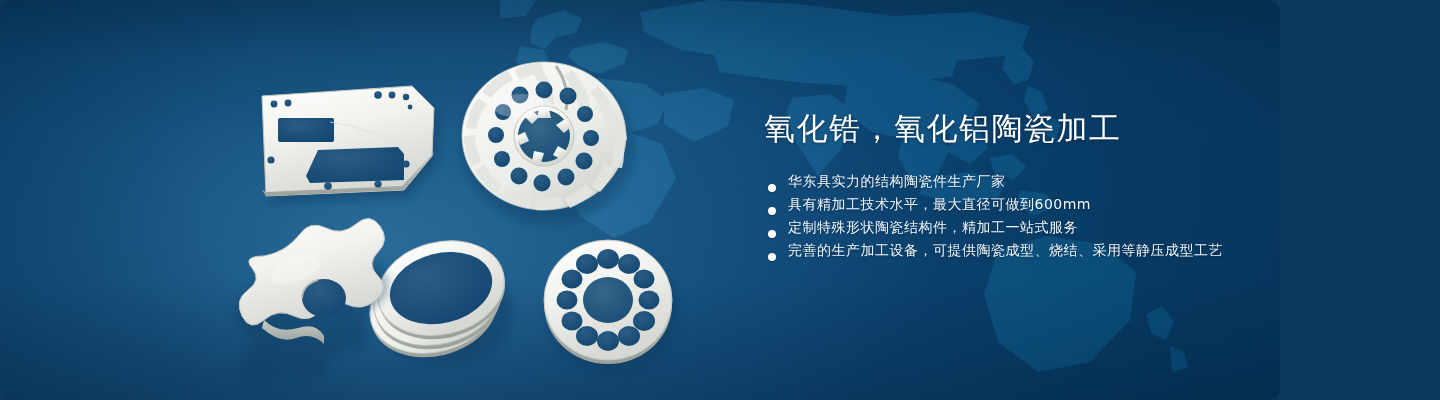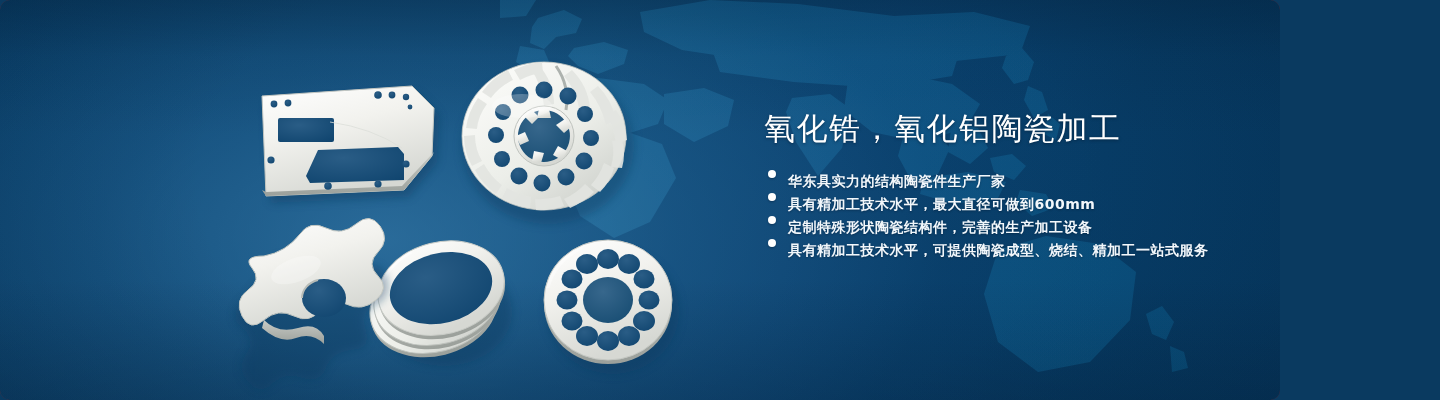--- a/index.html
+++ b/index.html
@@ -94,24 +94,23 @@
     text-shadow: 0 1px 3px rgba(2,24,46,0.55);
     white-space: nowrap;
   }
   .bullets {
     list-style: none;
     margin: 0;
     padding: 0;
   }
   .bullet-row {
     display: flex;
-    align-items: flex-start;
+    align-items: flex-end;
     height: 22px;
     margin-bottom: 1px;
-    font-weight: bold;
   }
   .bullet-dot {
     width: 8px;
     height: 8px;
     border-radius: 50%;
     background: #ffffff;
     flex: 0 0 auto;
     margin-right: 12px;
     margin-left: 4px;
     box-shadow: 0 1px 2px rgba(2,24,46,0.4);
@@ -361,22 +360,22 @@
       <li class="bullet-row">
         <span class="bullet-dot"></span>
         <span class="bullet-text">华东具实力的结构陶瓷件生产厂家</span>
       </li>
       <li class="bullet-row">
         <span class="bullet-dot"></span>
         <span class="bullet-text">具有精加工技术水平，最大直径可做到600mm</span>
       </li>
       <li class="bullet-row">
         <span class="bullet-dot"></span>
-        <span class="bullet-text">定制特殊形状陶瓷结构件，完善的生产加工设备</span>
+        <span class="bullet-text">定制特殊形状陶瓷结构件，精加工一站式服务</span>
       </li>
       <li class="bullet-row">
         <span class="bullet-dot"></span>
-        <span class="bullet-text">具有精加工技术水平，可提供陶瓷成型、烧结、精加工一站式服务</span>
+        <span class="bullet-text">完善的生产加工设备，可提供陶瓷成型、烧结、采用等静压成型工艺</span>
       </li>
     </ul>
   </div>
 
 </div>
 
 </body></html>

